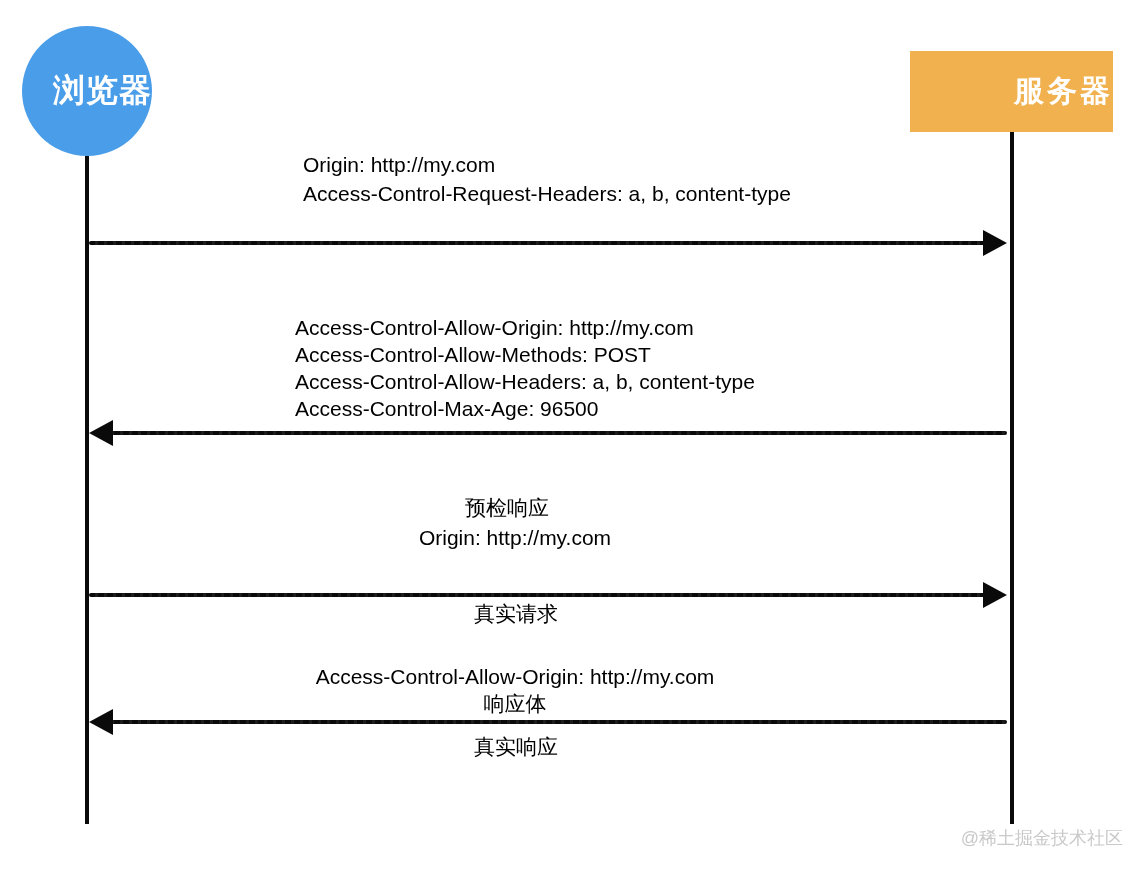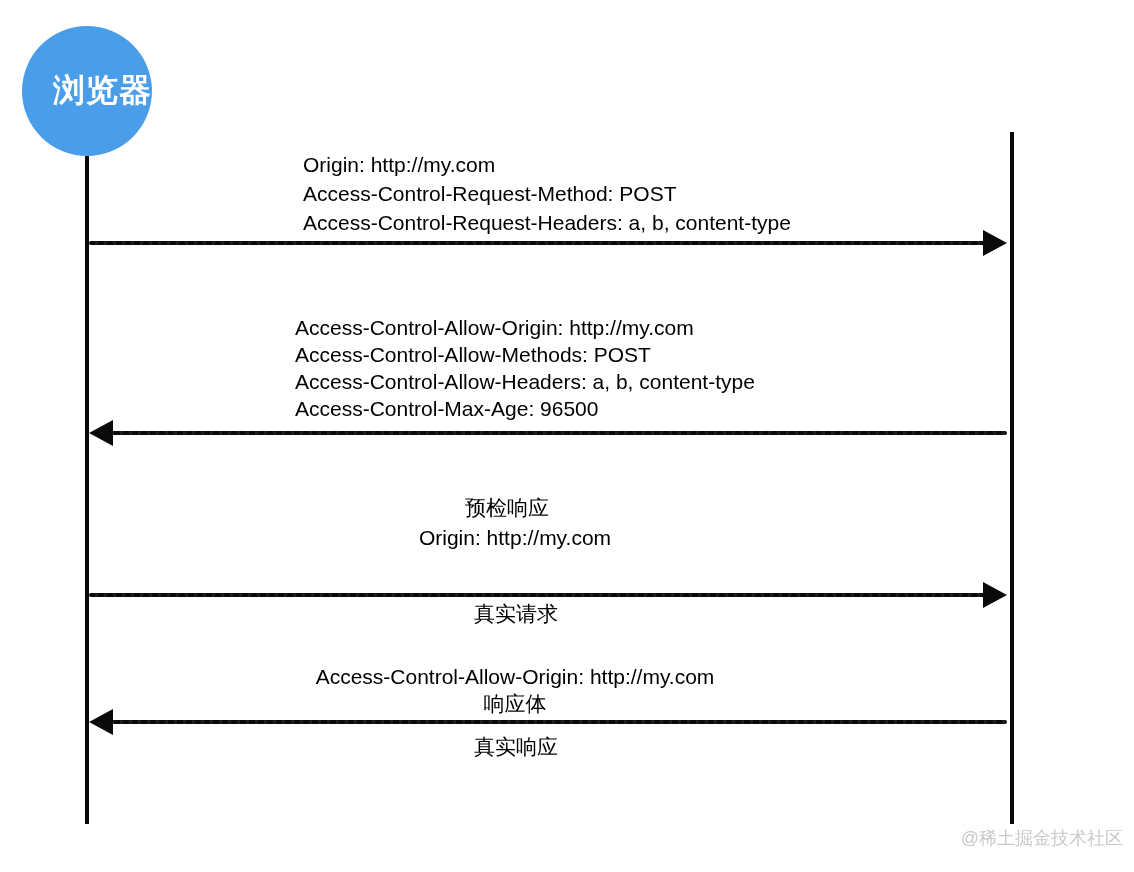--- a/index.html
+++ b/index.html
@@ -104,27 +104,29 @@
   }
 </style>
 </head>
 <body>
 
 <div class="canvas">
 
   <div class="actor browser">
     <span>浏览器</span>
   </div>
+  <div class="actor server">
+    <span>服务器</span>
+  </div>
 
   <div class="lifeline left"></div>
   <div class="lifeline right"></div>
 
   <div class="msg-text block-1">
     <div class="msg-line">Origin: http://my.com</div>
-    <div class="msg-line">Access-Control-Request-Method: POST</div>
     <div class="msg-line">Access-Control-Request-Headers: a, b, content-type</div>
   </div>
   <div class="arrow dir-right arrow-1">
     <div class="shaft"></div>
     <div class="head"></div>
   </div>
 
   <div class="msg-text block-2">
     <div class="msg-line">Access-Control-Allow-Origin: http://my.com</div>
     <div class="msg-line">Access-Control-Allow-Methods: POST</div>

